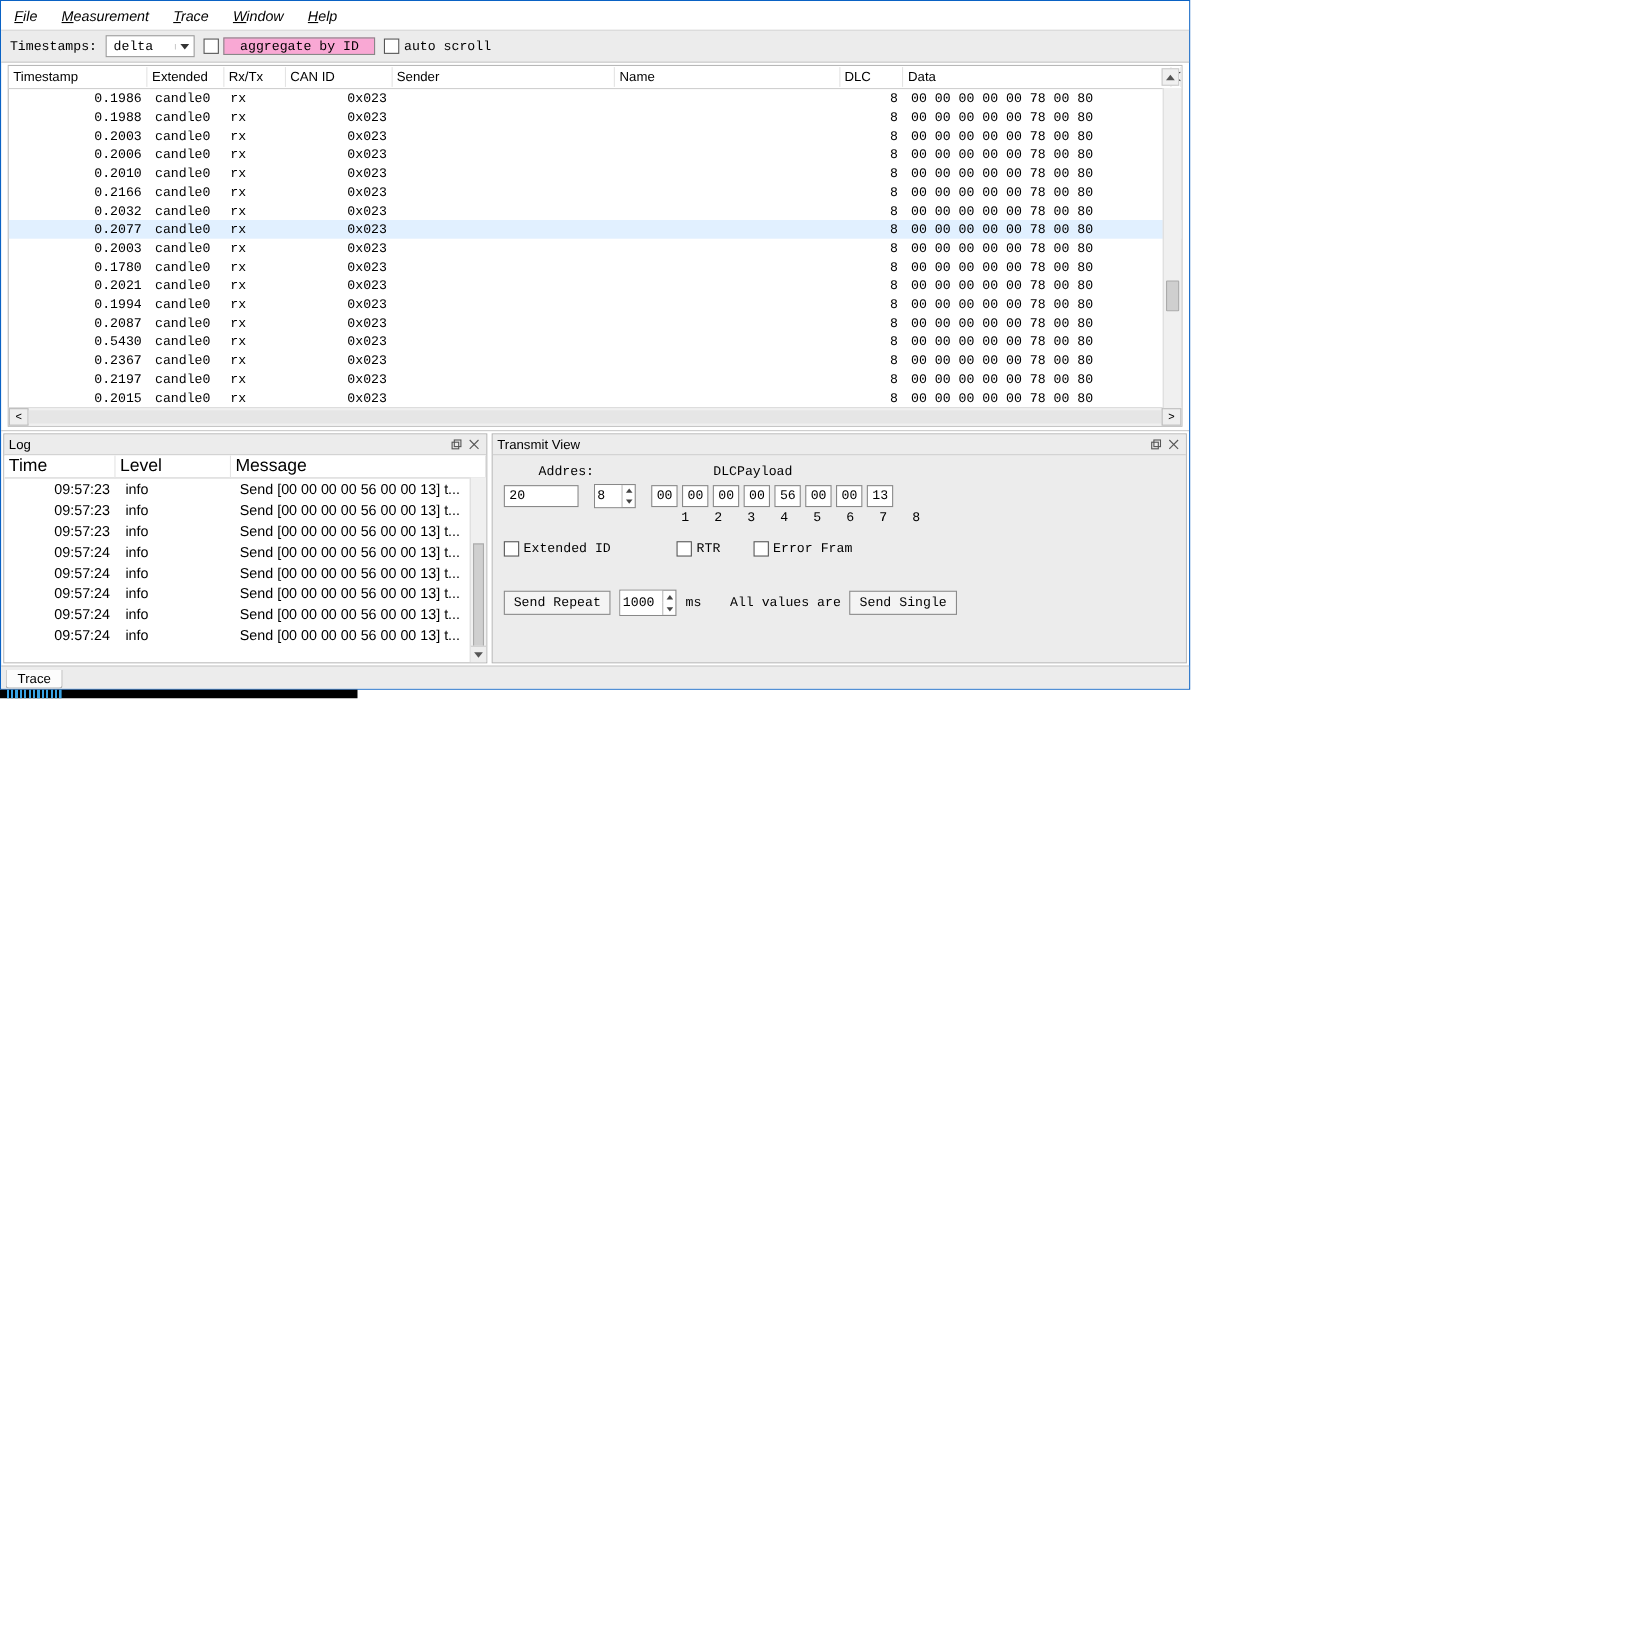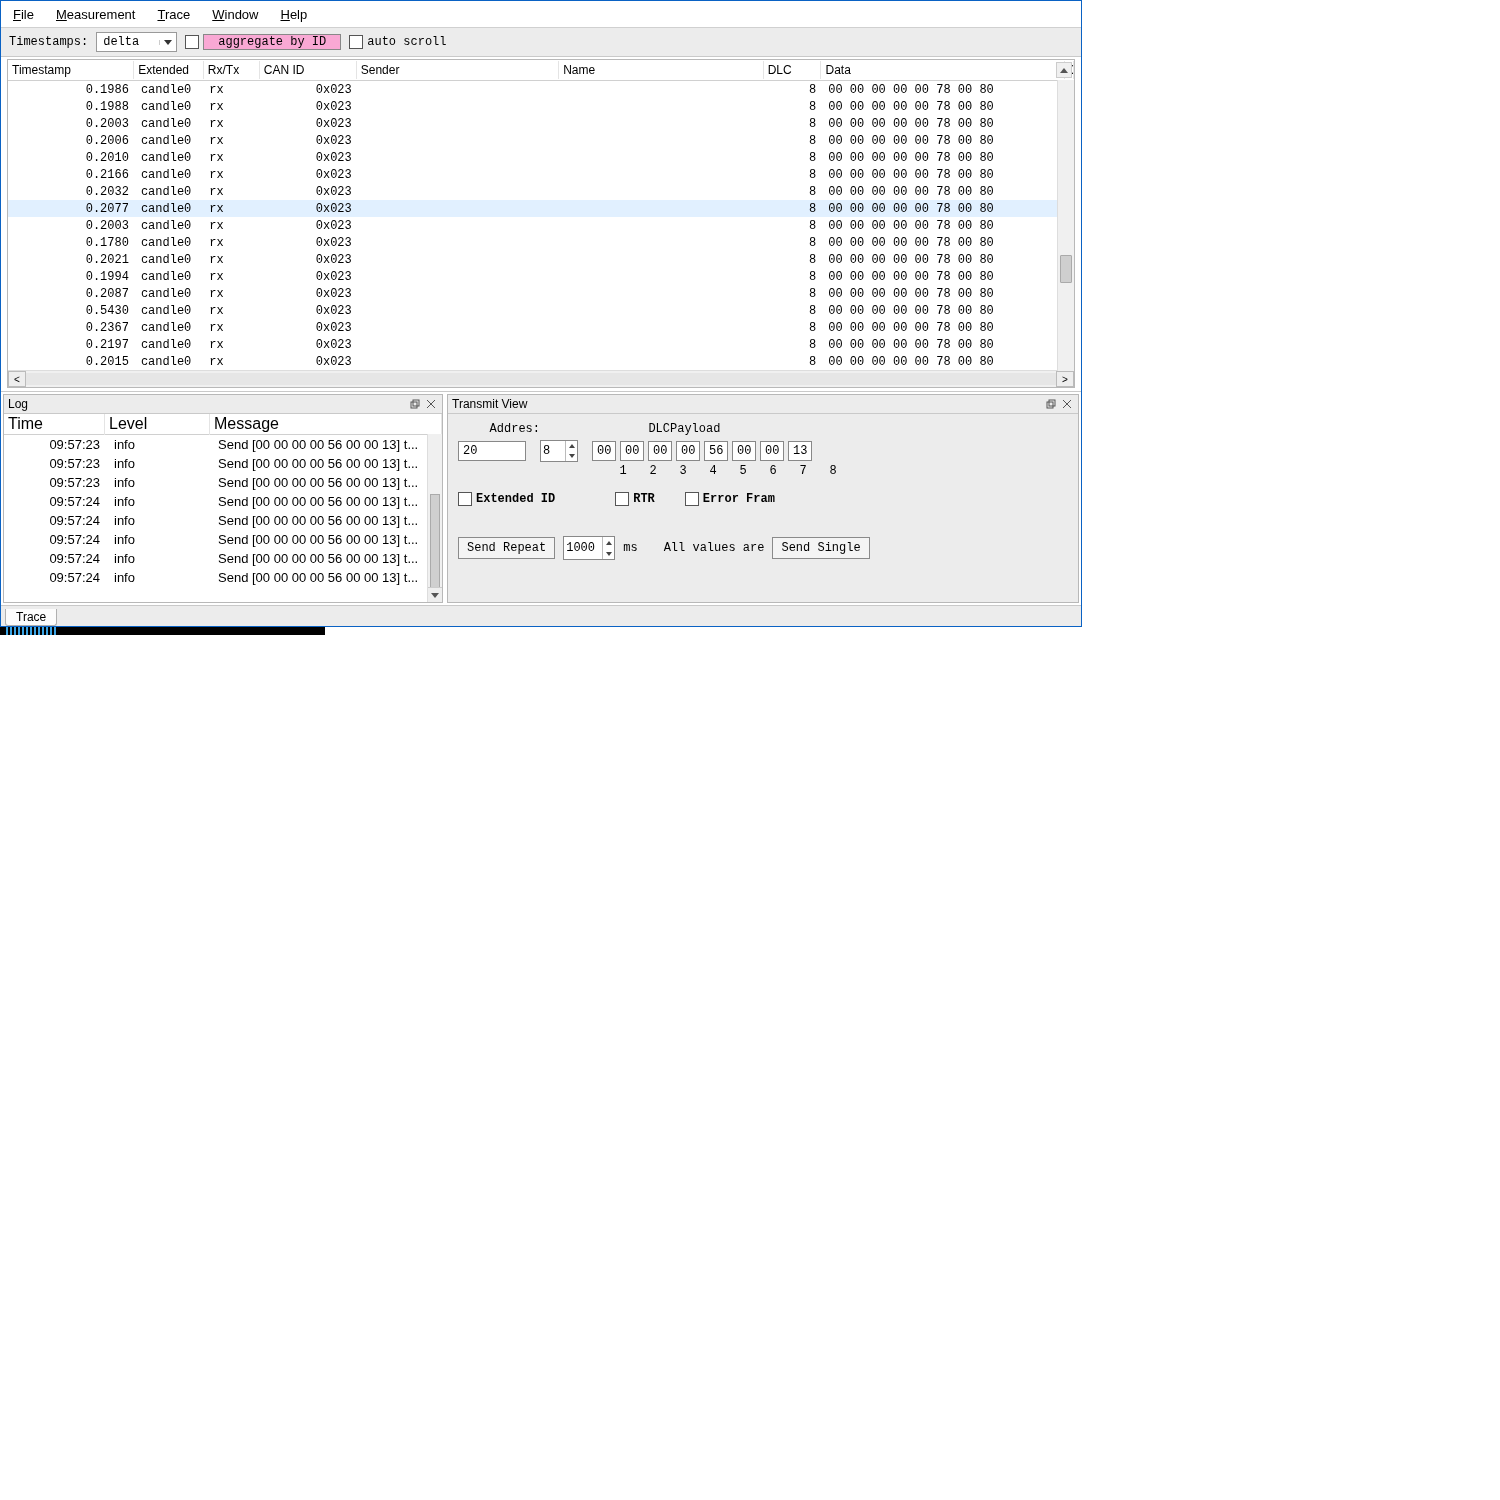--- a/index.html
+++ b/index.html
@@ -6,21 +6,21 @@
   .window{width:1080px;border:1px solid #0a62c4;position:relative;background:#fff;}
   
   .titlebar{height:28px;background:#0a78d6;color:#fff;display:flex;align-items:center;padding:0 4px;}
   .titlebar .icon{width:18px;height:18px;display:flex;align-items:center;justify-content:center;margin-right:6px;}
   .titlebar .title{flex:1;font-size:13px;}
   .winbtns{display:flex;height:100%;}
   .winbtn{width:44px;display:flex;align-items:center;justify-content:center;color:#fff;}
   .winbtn svg{width:12px;height:12px;stroke:#fff;stroke-width:1.4;fill:none;}
   
   .menubar{height:26px;background:#fff;border-bottom:1px solid #d0d0d0;display:flex;align-items:center;padding:0 8px;gap:14px;font-size:13px;}
-  .menuitem{padding:2px 4px;}
+  .menuitem{padding:2px 4px;font-style:italic;}
   .menuitem u{text-decoration:underline;}
   
   .toolbar{height:28px;background:#ececec;border-bottom:1px solid #c9c9c9;display:flex;align-items:center;padding:0 8px;gap:8px;font-family:"Courier New",monospace;font-size:12px;}
   .combo{display:flex;align-items:center;border:1px solid #9a9a9a;background:#fff;height:18px;}
   .combo span{padding:0 20px 0 6px;}
   .combo .arrow{width:16px;border-left:1px solid #ccc;display:flex;align-items:center;justify-content:center;}
   .combo .arrow::after{content:"";border-left:4px solid transparent;border-right:4px solid transparent;border-top:5px solid #333;}
   .chk{display:flex;align-items:center;gap:4px;}
   .chkbox{width:12px;height:12px;border:1px solid #555;background:#fff;}
   .chk .boxed{border:1px solid #888;padding:0 14px;background:#f9a8d4;}
@@ -82,21 +82,21 @@
   .spin{display:flex;align-items:stretch;border:1px solid #888;background:#fff;height:20px;}
   .spin input{border:0;width:20px;padding:0 2px;font-family:inherit;font-size:12px;}
   .spin .spbtns{width:12px;display:flex;flex-direction:column;}
   .spin .spbtns div{flex:1;border-left:1px solid #bbb;display:flex;align-items:center;justify-content:center;}
   .spin .spbtns div::after{content:"";border-left:3px solid transparent;border-right:3px solid transparent;}
   .spin .spbtns .up::after{border-bottom:4px solid #444;}
   .spin .spbtns .dn::after{border-top:4px solid #444;}
   .pbox{width:24px;text-align:center;}
   .pnums{display:flex;margin-left:152px;gap:4px;margin-top:2px;}
   .pnums span{width:26px;text-align:center;}
-  .chkline{display:flex;gap:60px;margin-top:14px;align-items:center;font-weight:bold;}
+  .chkline{display:flex;gap:60px;margin-top:14px;align-items:center;}
   .chkline .grp{display:flex;gap:30px;}
   .btnrow{display:flex;align-items:center;gap:8px;margin-top:30px;}
   .btn{border:1px solid #8a8a8a;background:#f4f4f4;padding:3px 8px;font-family:inherit;font-size:12px;}
   .tabbar{height:20px;display:flex;align-items:flex-end;background:#ececec;padding-left:4px;border-top:1px solid #c9c9c9;}
   .tab{border:1px solid #b0b0b0;border-top:0;background:#fcfcfc;padding:1px 10px;font-size:12px;border-radius:0 0 3px 3px;}
   .taskbar{height:8px;background:#000;position:relative;width:325px;}
   .taskbar .tbit{position:absolute;left:6px;top:0;bottom:0;width:50px;background:repeating-linear-gradient(90deg,#3aa5e6 0 2px,transparent 2px 4px);}
 </style>
 </head>
 <body>

